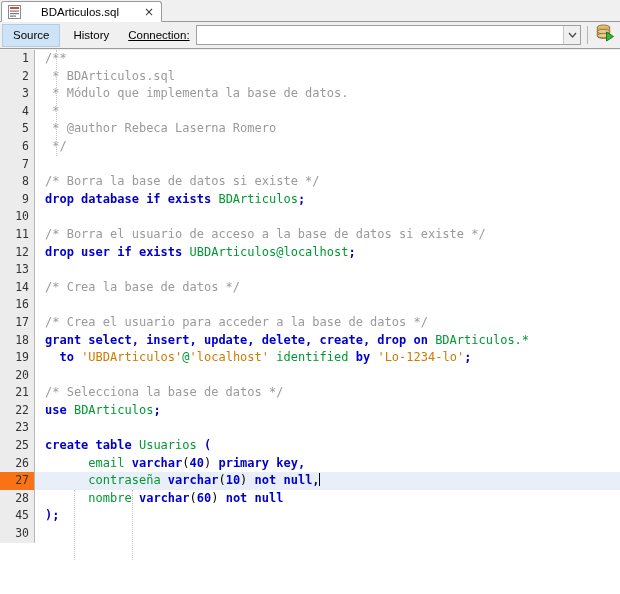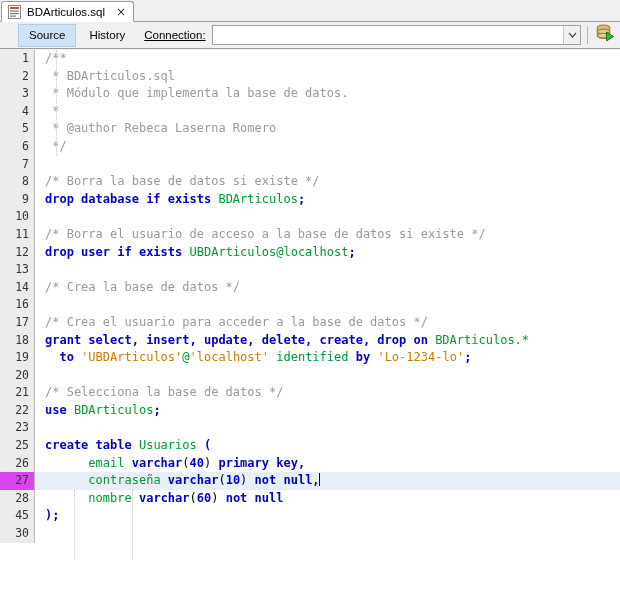--- a/index.html
+++ b/index.html
@@ -25,21 +25,21 @@
     content: "";
     position: absolute;
     left: 0; right: 0; bottom: 0;
     height: 1px;
     background: #9a9a9a;
   }
   .tab {
     height: 21px;
     display: flex;
     align-items: center;
-    gap: 6px;
+    gap: 20px;
     padding: 0 6px 0 6px;
     background: #ffffff;
     border: 1px solid #9a9a9a;
     border-bottom: 1px solid #ffffff;
     border-top-left-radius: 3px;
     border-top-right-radius: 3px;
     font-size: 11.5px;
     color: #000;
     position: relative;
     z-index: 2;
@@ -55,21 +55,21 @@
     cursor: default;
     font-family: "DejaVu Sans", sans-serif;
   }
 
   
   .toolbar {
     height: 27px;
     background: #f0f0f0;
     display: flex;
     align-items: center;
-    padding: 0 4px 0 16px;
+    padding: 0 4px 0 0;
     border-bottom: 1px solid #9a9a9a;
     position: relative;
   }
   .toggle {
     height: 23px;
     display: flex;
     align-items: center;
     padding: 0 10px;
     font-size: 11.5px;
     color: #000;
@@ -155,21 +155,21 @@
     min-width: 35px;
     background: #ececec;
     color: #333333;
     text-align: right;
     padding-right: 5px;
     font-family: "DejaVu Sans Mono", monospace;
     font-size: 11.5px;
     border-right: 1px solid #b8b8b8;
     user-select: none;
   }
-  .row.current .gutter { background: #d946ef; }
+  .row.current .gutter { background: #f97316; }
   .code {
     padding-left: 10px;
     flex: 1 1 auto;
     white-space: pre;
     color: #000;
     position: relative;
   }
 
   .tok-com { color: #9a9a9a; }
   .tok-kw  { color: #0000cc; font-weight: bold; }

